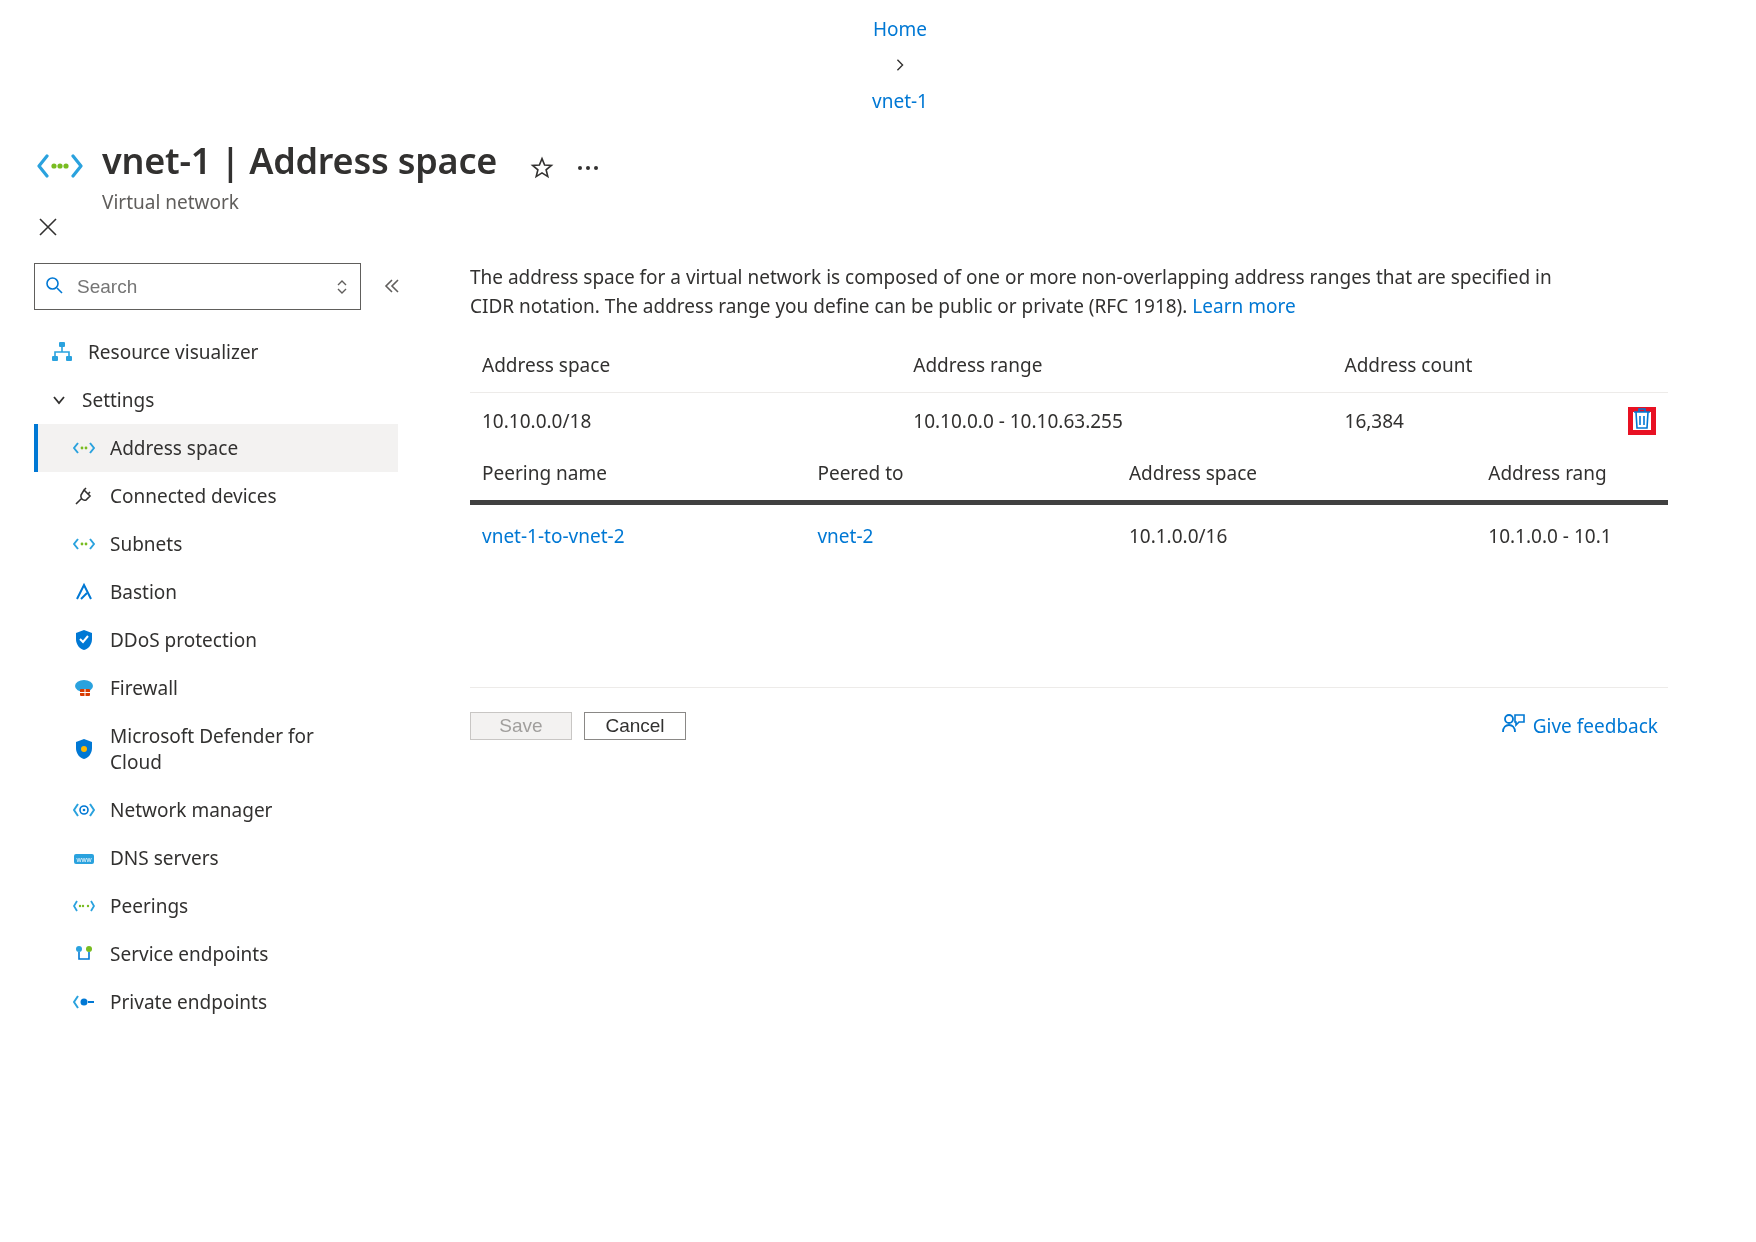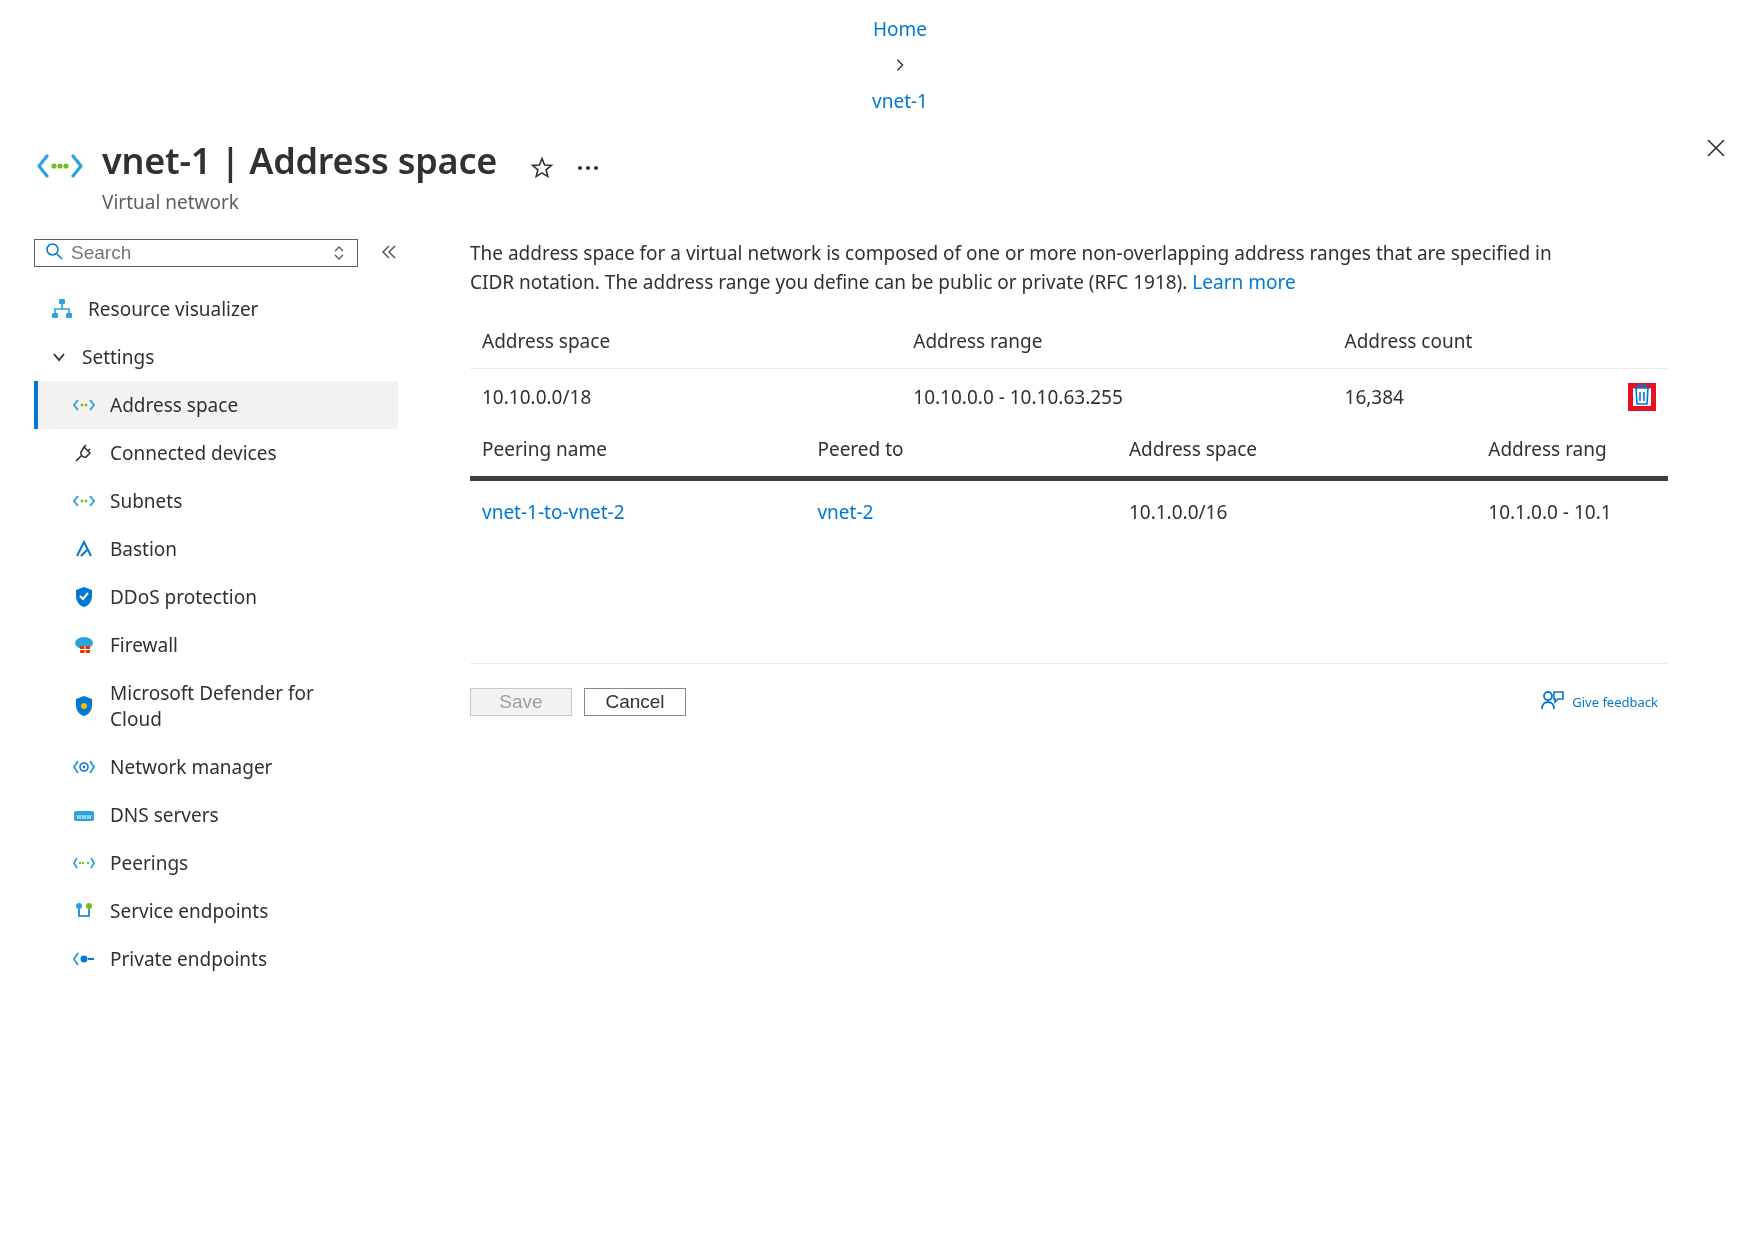--- a/index.html
+++ b/index.html
@@ -19,20 +19,21 @@
     padding: 16px 0 10px 44px;
     font-size: 19px;
     flex-direction: column;
   }
   .breadcrumb .sep { color: #323130; font-size: 16px; }
 
   
   .page-header {
     display: flex; align-items: flex-start; justify-content: space-between;
     padding: 12px 28px 24px 36px;
+    flex-direction: column;
   }
   .page-header-left { display: flex; align-items: flex-start; gap: 18px; }
   .resource-icon {
     width: 48px; height: 48px; display: flex; align-items: center; justify-content: center;
     margin-top: 6px;
   }
   .title-block h1 {
     font-size: 36px; font-weight: 600; color: #323130; letter-spacing: -0.2px;
   }
   .title-sub { font-size: 19px; color: #605e5c; margin-top: 4px; }
@@ -46,22 +47,22 @@
   .content {
     display: flex;
     padding-left: 34px;
   }
   .sidebar { width: 364px; flex: 0 0 364px; }
   .main { flex: 1; padding: 0 0 0 72px; max-width: 1270px; position: relative;}
 
   
   .search-wrap { display:flex; align-items:center; gap:22px; margin-bottom:18px; }
   .search-box {
-    flex: 1; height: 28px; border: 1px solid #605e5c;
-    display:flex; align-items:center; padding:0 8px 0 10px; gap:8px;
+    flex: 1; height: 47px; border: 1px solid #605e5c;
+    display:flex; align-items:center; padding:0 8px 0 10px; gap:14px;
     background:#fff;
   }
   .search-box input {
     border:none; outline:none; flex:1; font-size:19px; color:#605e5c;
     background:transparent;
   }
   .sort-ud { width:16px; display:flex; flex-direction:column; line-height:6px; color:#605e5c; gap:1px; }
   .collapse-chevron { color:#605e5c; font-size:18px; cursor:pointer;}
 
   
@@ -122,21 +123,21 @@
     border-top:1px solid #edebe9; margin-top:120px; padding:24px 10px 24px 0;
   }
   .btn {
     height:28px; min-width:102px; padding: 0 18px; font-size:19px;
     border:1px solid #8a8886; background:#fff; cursor:pointer; color:#323130;
   }
   .btn.disabled {
     background:#f3f2f1; color:#a19f9d; border-color:#c8c6c4; cursor:default;
   }
   .footer-left { display:flex; gap:12px;}
-  .feedback { display:flex; align-items:center; gap:8px; color:#0078d4; font-size:13px; cursor:pointer;}
+  .feedback { display:flex; align-items:center; gap:8px; color:#0078d4; font-size:19px; cursor:pointer;}
 
 </style>
 </head>
 <body>
 
 <div class="breadcrumb">
   <a class="link">Home</a>
   <span class="sep">
     <svg width="10" height="12" viewBox="0 0 10 14">
         <path d="M2 1 L8 7 L2 13" fill="none" stroke="#323130" stroke-width="1.6"></path>

